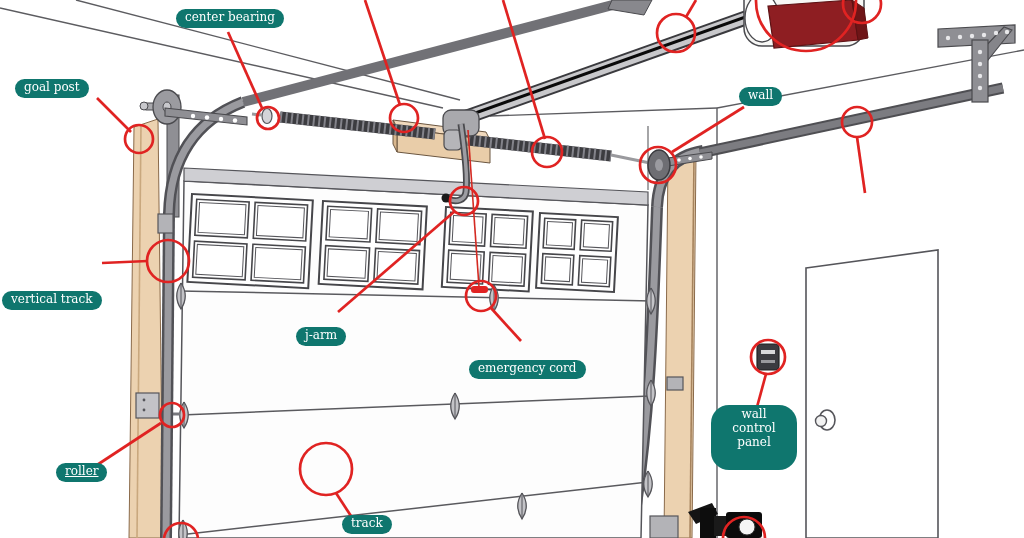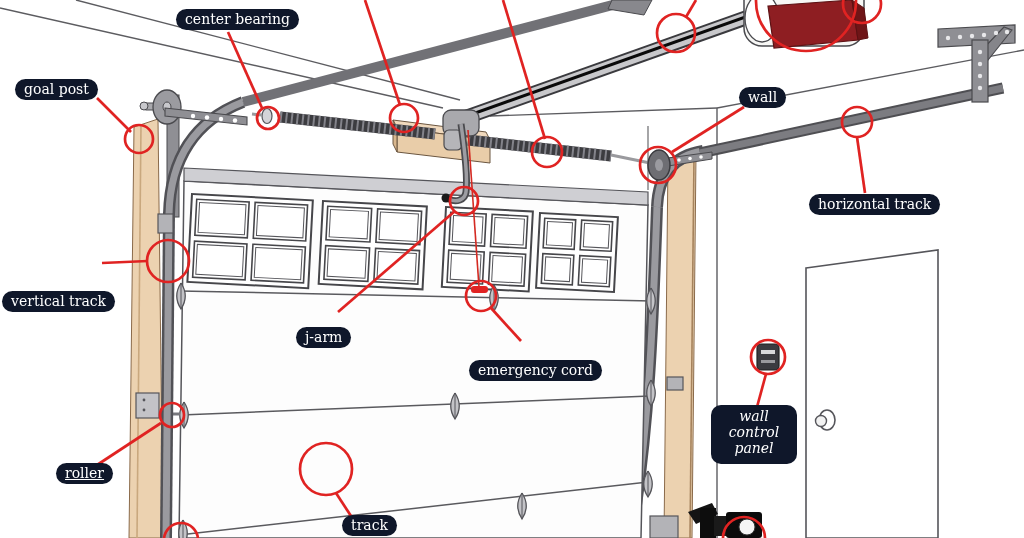--- a/index.html
+++ b/index.html
@@ -1,21 +1,21 @@
 <!DOCTYPE html>
 <html><head>
 <meta charset="utf-8">
 <style>
   html,body{margin:0;padding:0;background:#fff;}
   #stage{position:relative;width:1024px;height:538px;background:#ffffff;overflow:hidden;
          font-family:"DejaVu Serif", serif;}
   #art{position:absolute;left:0;top:0;width:1024px;height:538px;}
-  .lbl{position:absolute;background:#0f172a;color:#ffffff;font-size:14px;line-height:1.15;
+  .lbl{position:absolute;background:#0f766e;color:#ffffff;font-size:12px;line-height:1.15;
        padding:2px 9px 3px;border-radius:11px;text-align:center;white-space:nowrap;z-index:5;}
-  .lbl.multiline{white-space:normal;width:70px;border-radius:10px;padding:3px 8px 8px;font-style:italic;}
+  .lbl.multiline{white-space:normal;width:70px;border-radius:18px;padding:3px 8px 21px;}
   #lbl-goal-post{left:15px;top:79px;}
   #lbl-center-bearing{left:176px;top:9px;}
   #lbl-drum{left:739px;top:87px;}
   #lbl-horizontal-track{left:809px;top:194px;}
   #lbl-vertical-track{left:2px;top:250px;margin-top:41px;}
   #lbl-j-arm{left:296px;top:311px;margin-top:16px;}
   #lbl-emergency-cord{left:469px;top:360px;}
   #lbl-roller{left:56px;top:463px;text-decoration:underline;}
   #lbl-wall-control-panel{left:711px;top:405px;}
   #lbl-panel{left:342px;top:515px;}
@@ -294,21 +294,20 @@
         <circle cx="768" cy="357" r="17"></circle>
         <circle cx="326" cy="469" r="26"></circle>
         <circle cx="181" cy="540" r="17"></circle>
         <circle cx="744" cy="538" r="21"></circle>
       </g>
 </svg>
 
 <div class="lbl" id="lbl-goal-post">goal post</div>
 <div class="lbl" id="lbl-center-bearing">center bearing</div>
 <div class="lbl" id="lbl-drum">wall</div>
-<div class="lbl" id="lbl-horizontal-track">horizontal track</div>
 <div class="lbl" id="lbl-vertical-track">vertical track</div>
 <div class="lbl" id="lbl-j-arm">j-arm</div>
 <div class="lbl" id="lbl-emergency-cord">emergency cord</div>
 <div class="lbl" id="lbl-roller">roller</div>
 <div class="lbl multiline" id="lbl-wall-control-panel">wall control panel</div>
 <div class="lbl" id="lbl-panel">track</div>
 
 </div>
 
 </body></html>

